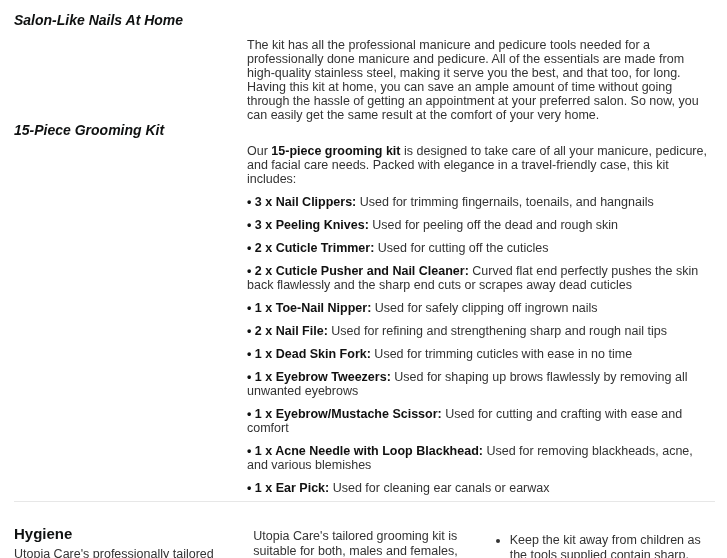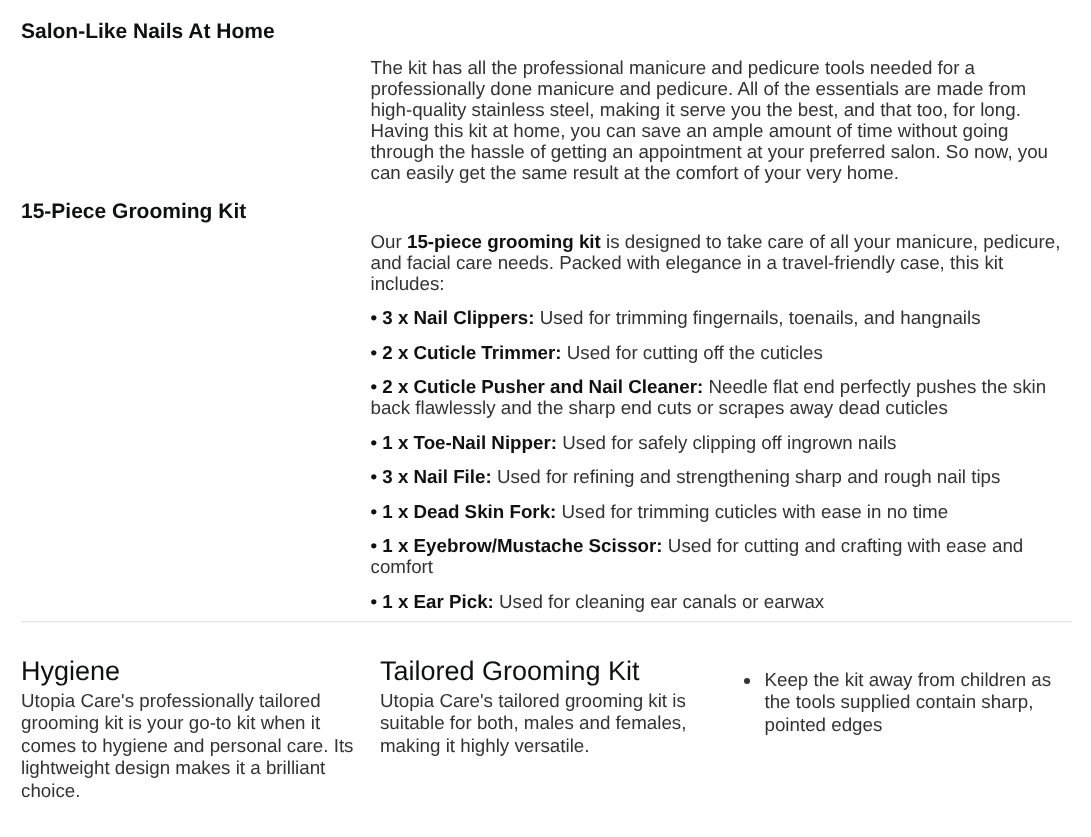--- a/index.html
+++ b/index.html
@@ -13,26 +13,27 @@
     font-size: 12.5px;
     line-height: 14px;
   }
   .page { padding: 12px 12px 0 14px; }
 
   
   .desc-row {
     display: grid;
     grid-template-columns: 233px 1fr;
   }
-  .desc-row + .desc-row { margin-top: 10px; }
+  .desc-row + .desc-row { }
   .section-heading {
     font-size: 14px;
     line-height: 16px;
     font-weight: 700;
     color: #0f1111;
+    font-style: italic;
   }
   .desc-content .lead { margin-top: 26px; }
   .desc-content .intro { margin-top: 22px; }
   .kit-item { margin-top: 9px; }
   .kit-item::before { content: "\2022  "; font-weight: 700; color: #0f1111; }
   .kit-item b, .intro b { font-weight: 700; color: #111111; }
 
   
   .section-divider {
     border: none;
@@ -41,23 +42,23 @@
   }
 
   
   .feature-columns {
     display: grid;
     grid-template-columns: repeat(3, 1fr);
     column-gap: 17px;
     margin-top: 23px;
   }
   .feature-heading {
-    font-size: 18px;
+    font-size: 15px;
     line-height: 18px;
-    font-weight: 400;
+    font-weight: 700;
     color: #0f1111;
   }
   .feature-text { margin-top: 4px; line-height: 15px; }
   .safety-bullet-list {
     margin-top: 8px;
     padding-left: 17px;
     list-style: disc outside;
   }
   .safety-bullet { line-height: 15px; margin-bottom: 2px; }
 </style>
@@ -73,42 +74,44 @@
     </div>
   </section>
 
   <section class="desc-row">
     <h3 class="section-heading">15-Piece Grooming Kit</h3>
     <div class="desc-content">
       <p class="intro"><span>Our </span><b>15-piece grooming kit</b><span> is designed to take care of all your manicure, pedicure, and facial care needs. Packed with elegance in a travel-friendly case, this kit includes:</span></p>
 
       <div class="kit-list">
         <p class="kit-item"><b>3 x Nail Clippers:</b> <span>Used for trimming fingernails, toenails, and hangnails</span></p>
+        <p class="kit-item"><b>3 x Peeling Knives:</b> <span>Used for peeling off the dead and rough skin</span></p>
         <p class="kit-item"><b>2 x Cuticle Trimmer:</b> <span>Used for cutting off the cuticles</span></p>
-        <p class="kit-item"><b>2 x Cuticle Pusher and Nail Cleaner:</b> <span>Needle flat end perfectly pushes the skin back flawlessly and the sharp end cuts or scrapes away dead cuticles</span></p>
+        <p class="kit-item"><b>2 x Cuticle Pusher and Nail Cleaner:</b> <span>Curved flat end perfectly pushes the skin back flawlessly and the sharp end cuts or scrapes away dead cuticles</span></p>
         <p class="kit-item"><b>1 x Toe-Nail Nipper:</b> <span>Used for safely clipping off ingrown nails</span></p>
-        <p class="kit-item"><b>3 x Nail File:</b> <span>Used for refining and strengthening sharp and rough nail tips</span></p>
+        <p class="kit-item"><b>2 x Nail File:</b> <span>Used for refining and strengthening sharp and rough nail tips</span></p>
         <p class="kit-item"><b>1 x Dead Skin Fork:</b> <span>Used for trimming cuticles with ease in no time</span></p>
+        <p class="kit-item"><b>1 x Eyebrow Tweezers:</b> <span>Used for shaping up brows flawlessly by removing all unwanted eyebrows</span></p>
         <p class="kit-item"><b>1 x Eyebrow/Mustache Scissor:</b> <span>Used for cutting and crafting with ease and comfort</span></p>
+        <p class="kit-item"><b>1 x Acne Needle with Loop Blackhead:</b> <span>Used for removing blackheads, acne, and various blemishes</span></p>
         <p class="kit-item"><b>1 x Ear Pick:</b> <span>Used for cleaning ear canals or earwax</span></p>
       </div>
     </div>
   </section>
 
   <hr class="section-divider">
 
   <div class="feature-columns">
 
     <div class="feature-column">
       <h4 class="feature-heading">Hygiene</h4>
       <p class="feature-text">Utopia Care's professionally tailored grooming kit is your go-to kit when it comes to hygiene and personal care. Its lightweight design makes it a brilliant choice.</p>
     </div>
 
     <div class="feature-column">
-      <h4 class="feature-heading">Tailored Grooming Kit</h4>
       <p class="feature-text">Utopia Care's tailored grooming kit is suitable for both, males and females, making it highly versatile.</p>
     </div>
 
     <div class="feature-column">
       <ul class="safety-bullet-list">
         <li class="safety-bullet">Keep the kit away from children as the tools supplied contain sharp, pointed edges</li>
 
       </ul>
     </div>
 

